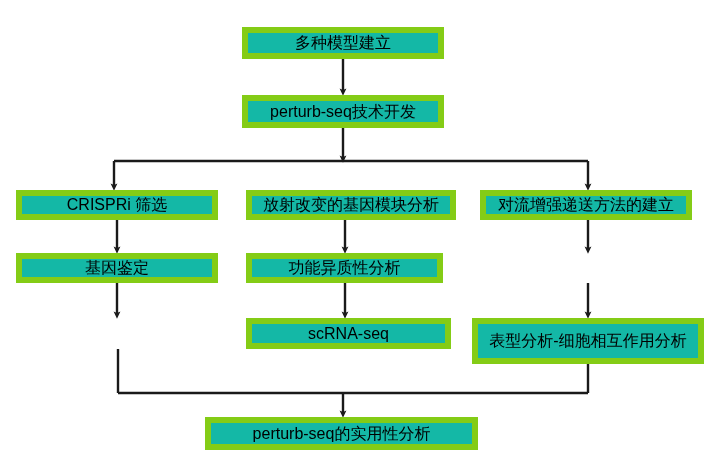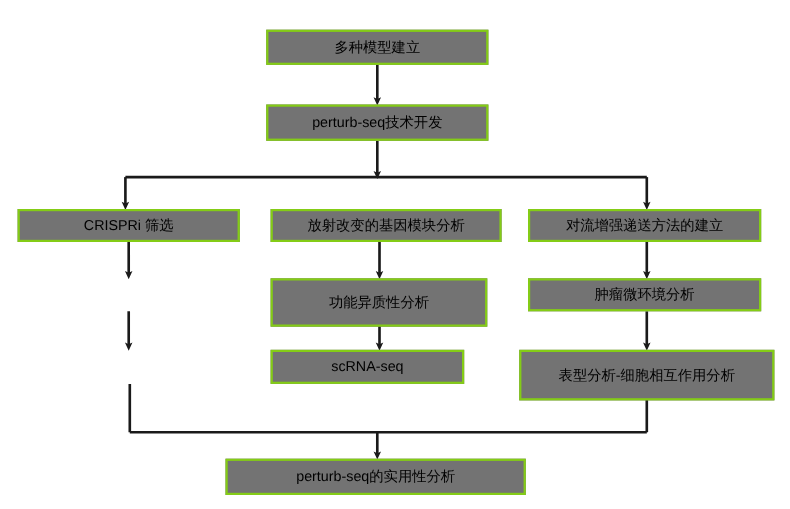--- a/index.html
+++ b/index.html
@@ -20,27 +20,27 @@
   #flow-svg {
     position: absolute;
     top: 0;
     left: 0;
     width: 718px;
     height: 463px;
   }
   .node {
     position: absolute;
     box-sizing: border-box;
-    background: #737373;
-    border: 2px solid #84cc16;
+    background: #14b8a6;
+    border: 6px solid #84cc16;
     display: flex;
     align-items: center;
     justify-content: center;
     color: #000000;
-    font-size: 13px;
+    font-size: 16px;
     line-height: 1.1;
     white-space: nowrap;
     letter-spacing: 0px;
     z-index: 2;
   }
   .node-label {
     display: block;
   }
 </style>
 </head>
@@ -95,28 +95,28 @@
   <div class="node" style="left:16px; top:190px; width:202px; height:30px;">
     <span class="node-label">CRISPRi 筛选</span>
   </div>
   <div class="node" style="left:246px; top:190px; width:210px; height:30px;">
     <span class="node-label">放射改变的基因模块分析</span>
   </div>
   <div class="node" style="left:480px; top:190px; width:212px; height:30px;">
     <span class="node-label">对流增强递送方法的建立</span>
   </div>
 
-  <div class="node" style="left:246px; top:253px; width:197px; height:44px;">
+  <div class="node" style="left:16px; top:253px; width:202px; height:30px;">
+    <span class="node-label">基因鉴定</span>
+  </div>
+  <div class="node" style="left:246px; top:253px; width:197px; height:30px;">
     <span class="node-label">功能异质性分析</span>
   </div>
-  <div class="node" style="left:480px; top:253px; width:212px; height:30px;">
-    <span class="node-label">肿瘤微环境分析</span>
-  </div>
 
-  <div class="node" style="left:246px; top:318px; width:176px; height:31px;">
+  <div class="node" style="left:246px; top:318px; width:205px; height:31px;">
     <span class="node-label">scRNA-seq</span>
   </div>
   <div class="node" style="left:472px; top:318px; width:232px; height:46px;">
     <span class="node-label">表型分析-细胞相互作用分析</span>
   </div>
 
   <div class="node" style="left:205px; top:417px; width:273px; height:33px;">
     <span class="node-label">perturb-seq的实用性分析</span>
   </div>
 

